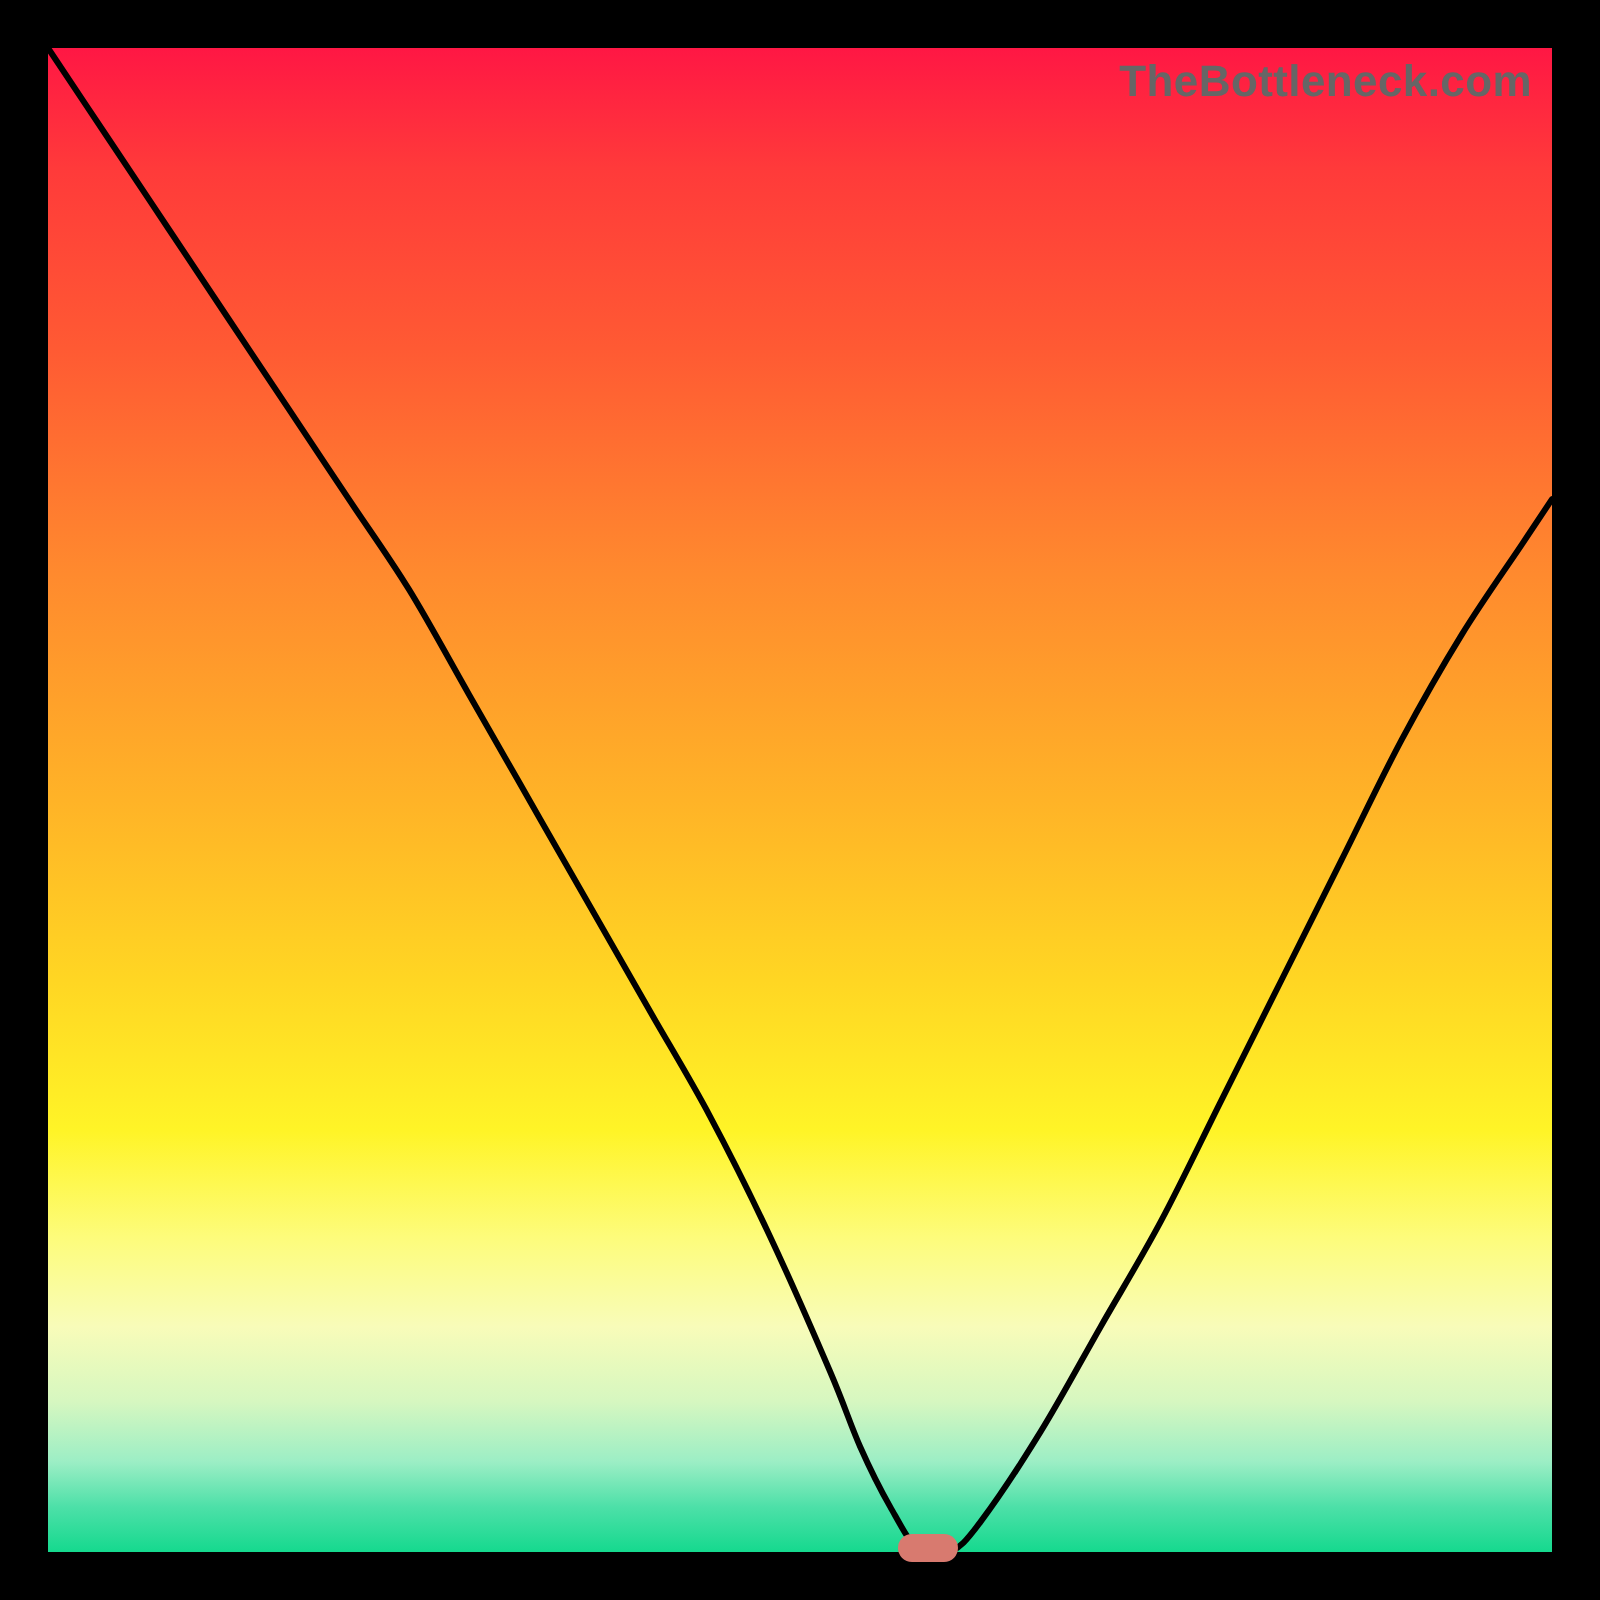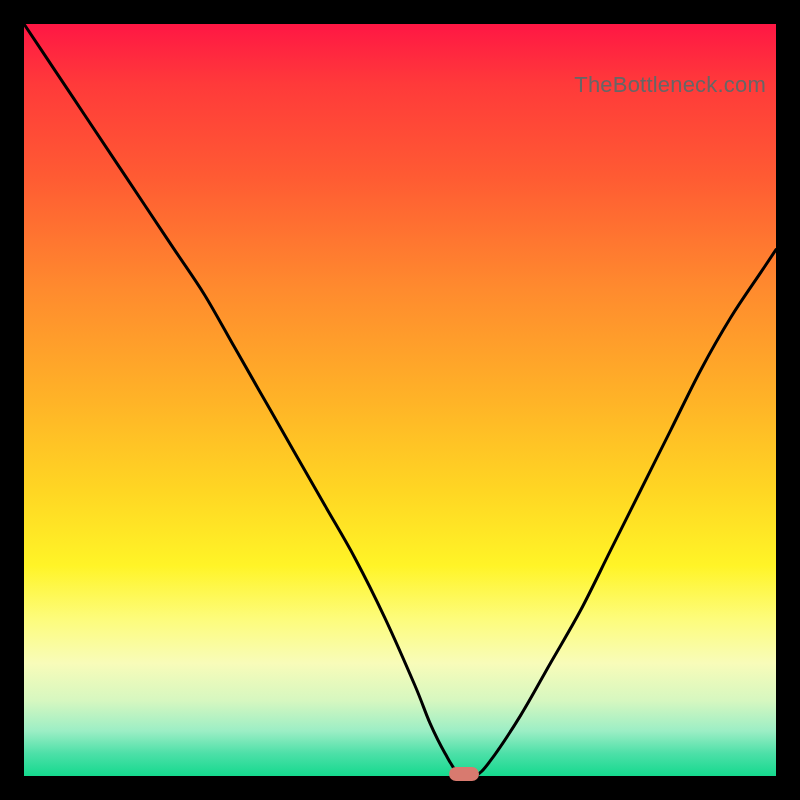--- a/index.html
+++ b/index.html
@@ -41,24 +41,23 @@
       #4de0a8 97%,
       #15d98e 100%
     );
   }
   .watermark {
     position: absolute;
     top: 4px;
     right: 10px;
     color: #666;
     font-size: 22px;
-    font-weight: 400;
+    font-weight: 700;
     letter-spacing: 0.2px;
     user-select: none;
-    margin-top: 44px;
   }
   svg.curve {
     position: absolute;
     left: 0;
     top: 0;
     width: 752px;
     height: 752px;
     overflow: visible;
   }
   .marker {

